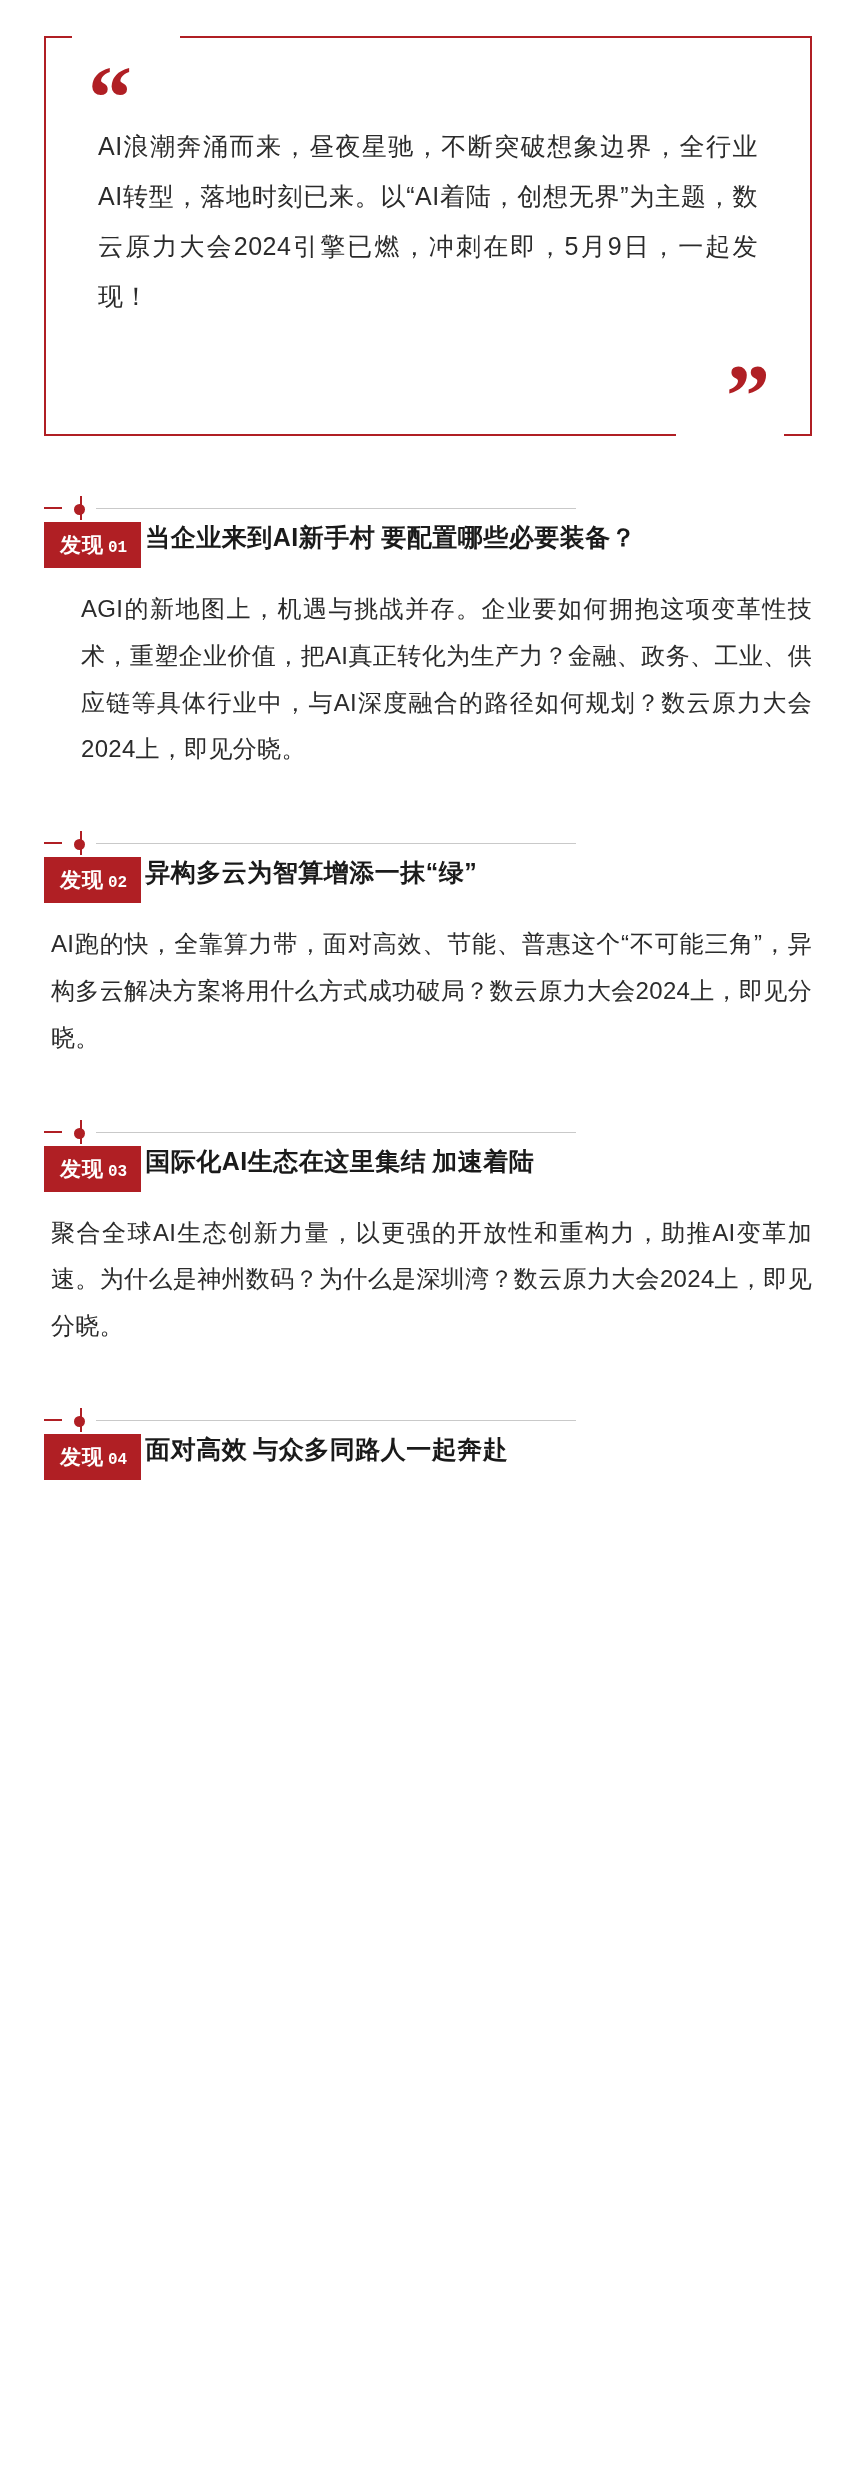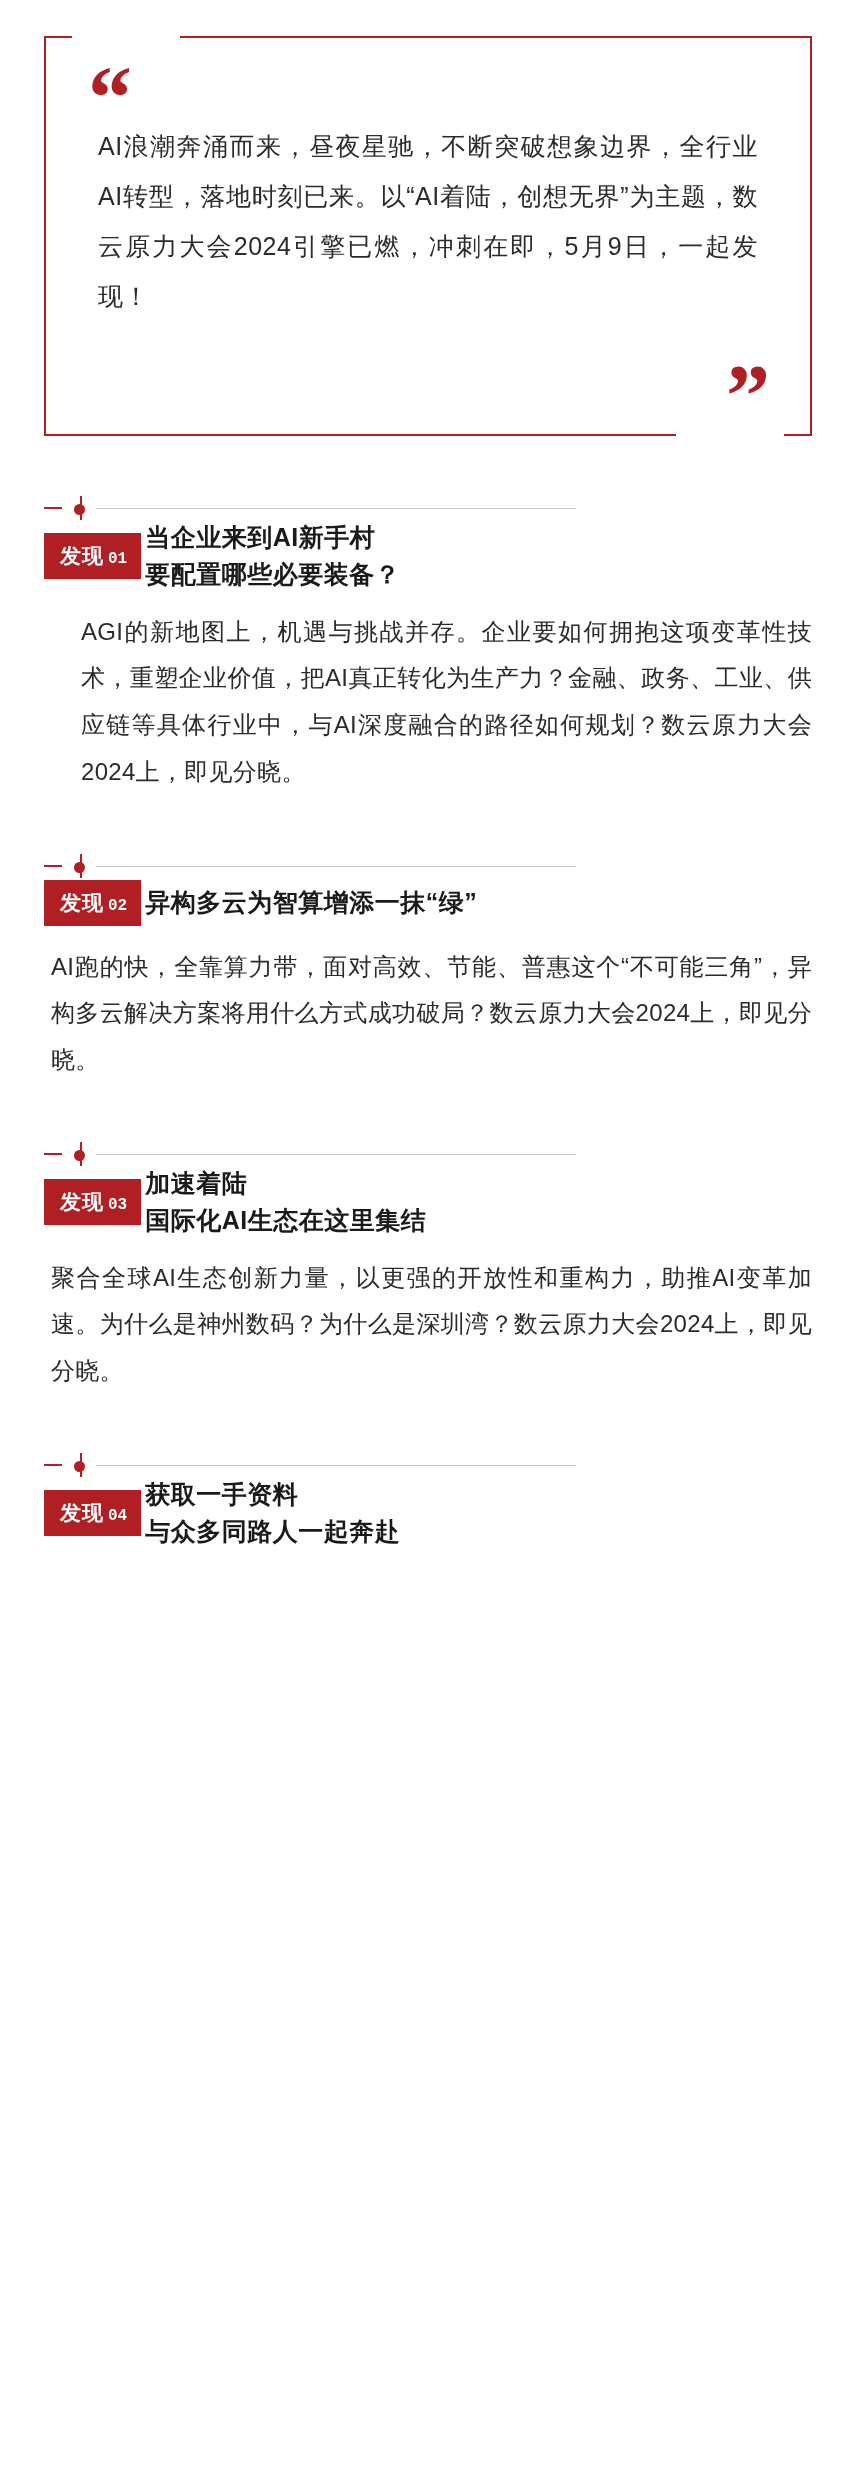--- a/index.html
+++ b/index.html
@@ -149,21 +149,21 @@
     font-weight: bold;
     letter-spacing: 1px;
   }
   .badge-num {
     font-size: 16px;
     font-weight: bold;
     font-family: Liberation Mono, monospace;
   }
   .titles {
     display: flex;
-    flex-direction: column;
+    flex-direction: row;
     justify-content: center;
     gap: 6px;
   }
   .title-line {
     font-size: 25px;
     font-weight: bold;
     color: #1a1a1a;
     line-height: 1.25;
     letter-spacing: 0.5px;
   }
@@ -241,42 +241,42 @@
         <span class="tick-vert"></span>
         <span class="tick-dot"></span>
         <span class="tick-line"></span>
       </div>
       <div class="head-row">
         <div class="badge">
           <span class="badge-label">发现</span>
           <span class="badge-num">03</span>
         </div>
         <div class="titles">
+          <div class="title-line">国际化AI生态在这里集结</div>
           <div class="title-line">加速着陆</div>
-          <div class="title-line">国际化AI生态在这里集结</div>
         </div>
       </div>
     </div>
     <p class="section-body">聚合全球AI生态创新力量，以更强的开放性和重构力，助推AI变革加速。为什么是神州数码？为什么是深圳湾？数云原力大会2024上，即见分晓。</p>
   </div>
 
   <div class="section">
     <div class="section-head">
       <div class="tick-row">
         <span class="tick-dash"></span>
         <span class="tick-vert"></span>
         <span class="tick-dot"></span>
         <span class="tick-line"></span>
       </div>
       <div class="head-row">
         <div class="badge">
           <span class="badge-label">发现</span>
           <span class="badge-num">04</span>
         </div>
         <div class="titles">
-          <div class="title-line">获取一手资料</div>
+          <div class="title-line">面对高效</div>
           <div class="title-line">与众多同路人一起奔赴</div>
         </div>
       </div>
     </div>
   </div>
 
 </div>
 
 </body></html>

